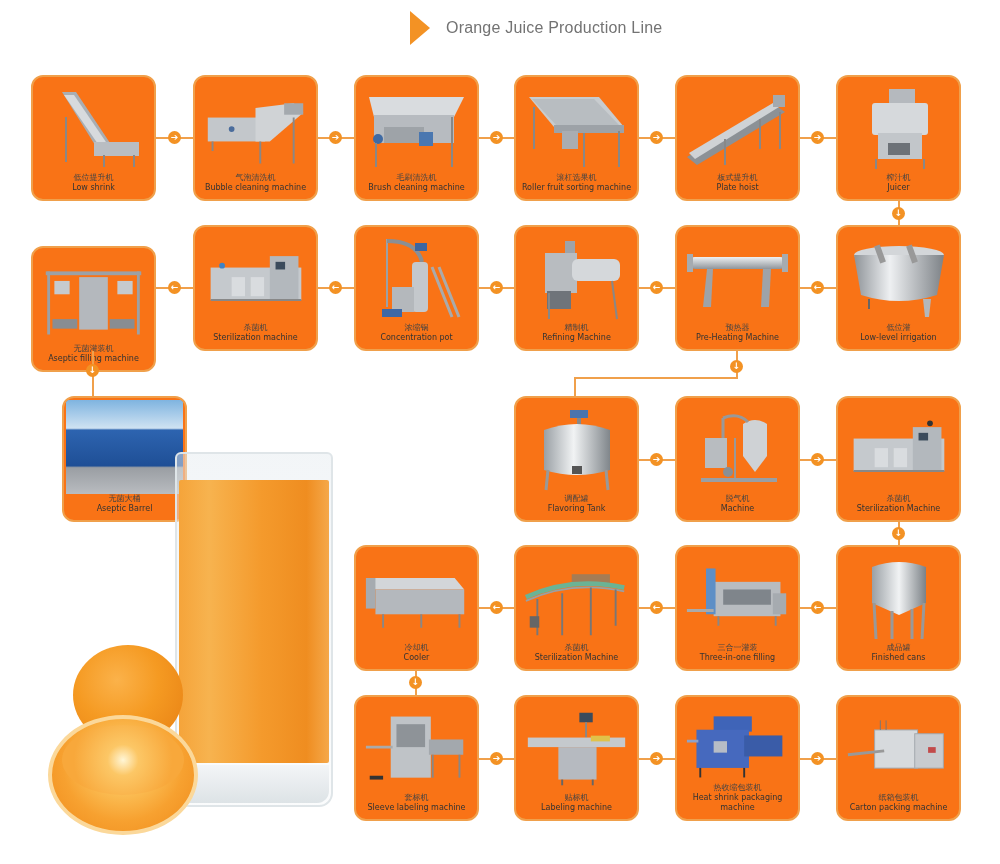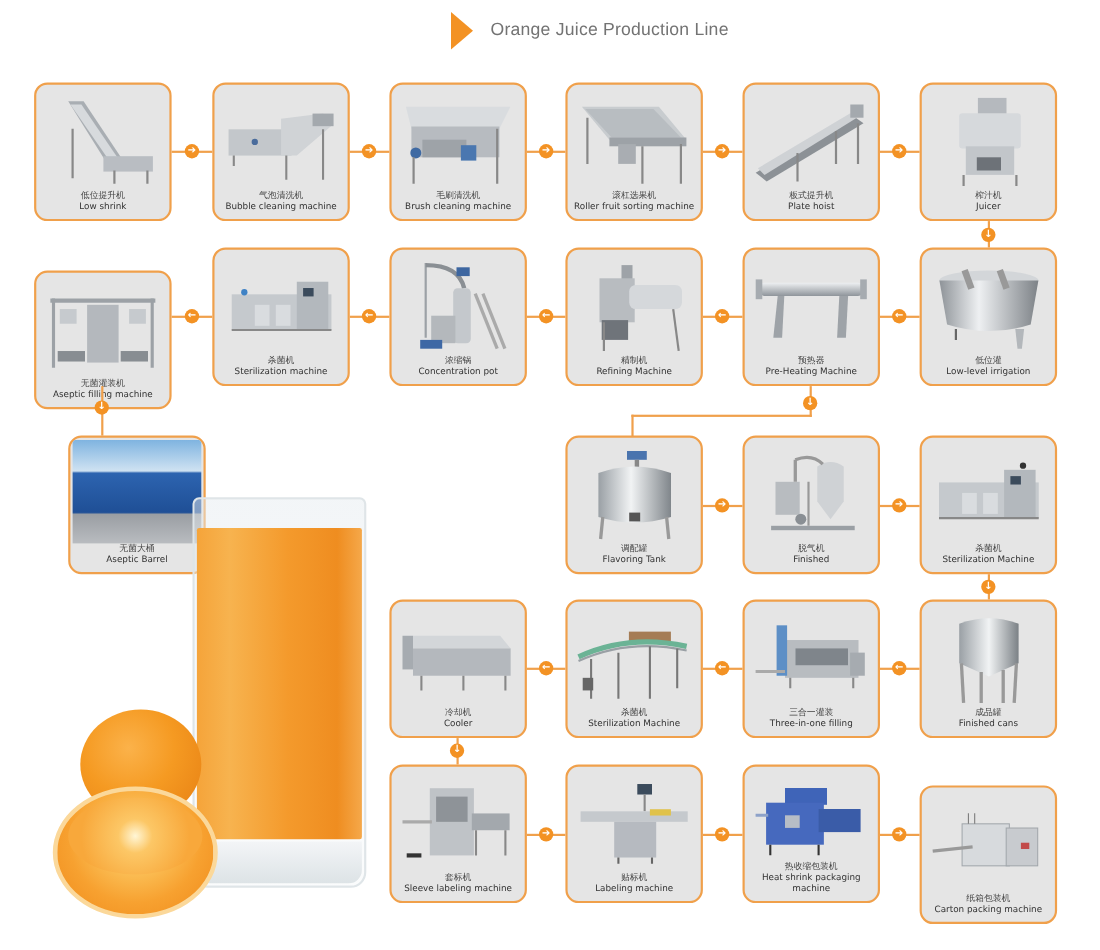--- a/index.html
+++ b/index.html
@@ -3,21 +3,21 @@
 <meta charset="utf-8">
 <style>
   * { box-sizing: border-box; margin: 0; padding: 0; }
   html, body { width: 1000px; height: 864px; background: #ffffff; overflow: hidden; }
   body { position: relative; font-family: "Liberation Sans", "DejaVu Sans", sans-serif; color: #333; }
 
   .title-wrap { position: absolute; left: 410px; top: 10px; height: 36px; display: flex; align-items: center; }
   .title-tri { width: 0; height: 0; border-top: 17px solid transparent; border-bottom: 17px solid transparent; border-left: 20px solid #f39224; margin-right: 16px; }
   .title-text { font-size: 16px; color: #737373; font-weight: normal; letter-spacing: 0.2px; }
 
-  .box { position: absolute; width: 125px; height: 126px; border: 2px solid #f0a04b; border-radius: 12px; background: #e5e5e5; overflow: hidden; }
+  .box { position: absolute; width: 125px; height: 126px; border: 2px solid #f0a04b; border-radius: 12px; background: #f97316; overflow: hidden; }
   .box .pic { position: absolute; left: 8px; right: 8px; top: 8px; height: 88px; display: flex; align-items: center; justify-content: center; }
   .box .cap { position: absolute; left: 2px; right: 2px; bottom: 6px; text-align: center; line-height: 10px; }
   .box .cn { display: block; font-size: 8px; color: #444; font-family: "DejaVu Sans", sans-serif; }
   .box .en { display: block; font-size: 8px; color: #333; font-family: "DejaVu Sans", sans-serif; }
 
   .hline { position: absolute; height: 2px; background: #f0a04b; }
   .vline { position: absolute; width: 2px; background: #f0a04b; }
   .dot { position: absolute; width: 13px; height: 13px; border-radius: 50%; background: #f39224; color: #fff; font-size: 9px; line-height: 13px; text-align: center; font-weight: bold; font-family: "DejaVu Sans", sans-serif; }
 
   .glass { position: absolute; left: 175px; top: 452px; width: 158px; height: 355px; border-radius: 6px 6px 14px 14px; background: linear-gradient(180deg, rgba(230,236,240,0.5) 0%, rgba(240,244,246,0.3) 100%); border: 2px solid #dfe5e8; }
@@ -330,21 +330,21 @@
       <path d="M50,16 Q62,8 74,16 L74,48 L62,64 L50,48 Z" fill="#cfd2d5"></path>
       <line x1="30" y1="10" x2="30" y2="30" stroke="#999" stroke-width="3"></line>
       <path d="M30,10 Q45,4 55,14" stroke="#999" stroke-width="3" fill="none"></path>
       <line x1="42" y1="30" x2="42" y2="70" stroke="#999" stroke-width="2"></line>
       <rect x="8" y="70" width="76" height="4" fill="#9a9fa4"></rect>
       <circle cx="35" cy="64" r="5" fill="#8a8f94"></circle>
     </svg>
   </div>
   <div class="cap">
       <span class="cn">脱气机</span>
-      <span class="en">Finished</span>
+      <span class="en">Machine</span>
     </div>
 </div>
 <div class="hline" style="left:800px;top:459px;width:36px;"></div>
 <div class="dot" style="left:811px;top:453px;">➔</div>
 
 <div class="box" style="left:836px;top:396px;">
   <div class="pic">
     <svg width="110" height="85" viewBox="0 0 110 85">
       <rect x="8" y="30" width="95" height="34" fill="#c5c9cd"></rect>
       <rect x="70" y="18" width="30" height="46" fill="#b3b8bd"></rect>
@@ -502,21 +502,21 @@
     </svg>
   </div>
   <div class="cap">
       <span class="cn">热收缩包装机</span>
       <span class="en">Heat shrink packaging machine</span>
     </div>
 </div>
 <div class="hline" style="left:800px;top:758px;width:36px;"></div>
 <div class="dot" style="left:811px;top:752px;">➔</div>
 
-<div class="box" style="left:836px;top:695px;margin-top:19px;">
+<div class="box" style="left:836px;top:695px;">
   <div class="pic">
     <svg width="110" height="85" viewBox="0 0 110 85">
       <rect x="30" y="22" width="45" height="40" fill="#d7dadd" stroke="#a2a7ac"></rect>
       <rect x="72" y="26" width="30" height="36" fill="#c8cbcf" stroke="#a2a7ac"></rect>
       <line x1="2" y1="48" x2="40" y2="44" stroke="#999" stroke-width="3"></line>
       <line x1="36" y1="12" x2="36" y2="22" stroke="#777" stroke-width="1"></line>
       <line x1="42" y1="12" x2="42" y2="22" stroke="#777" stroke-width="1"></line>
       <rect x="86" y="40" width="8" height="6" fill="#c24a4a"></rect>
     </svg>
   </div>

